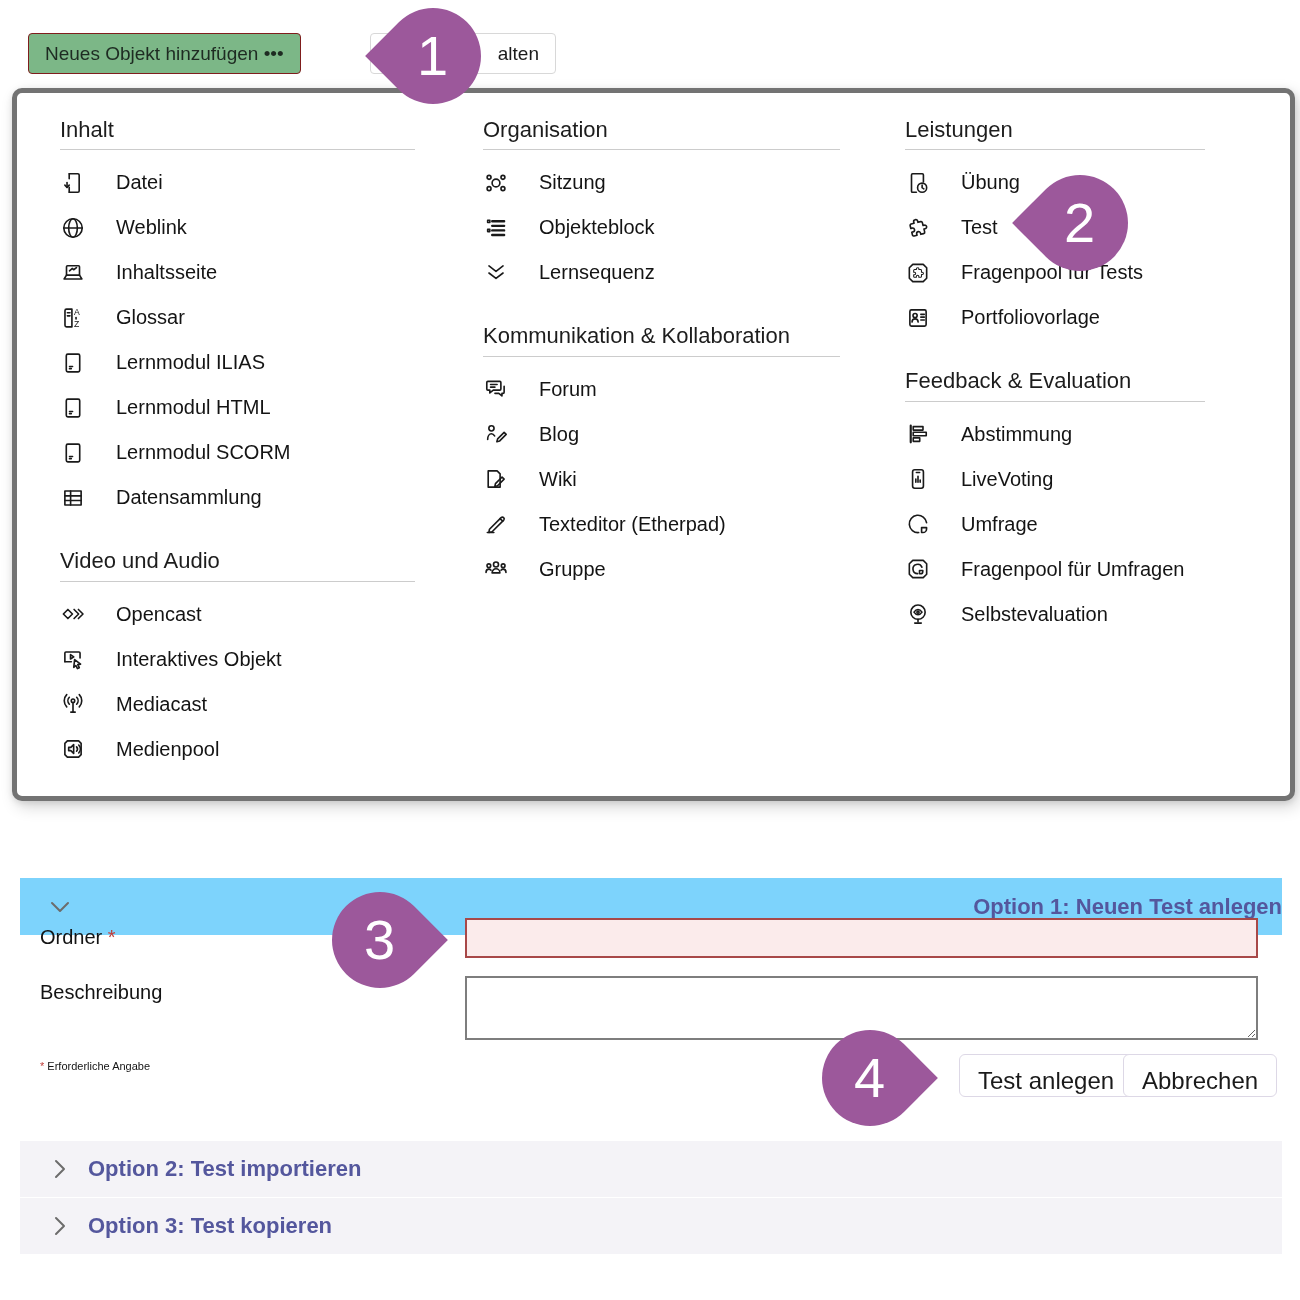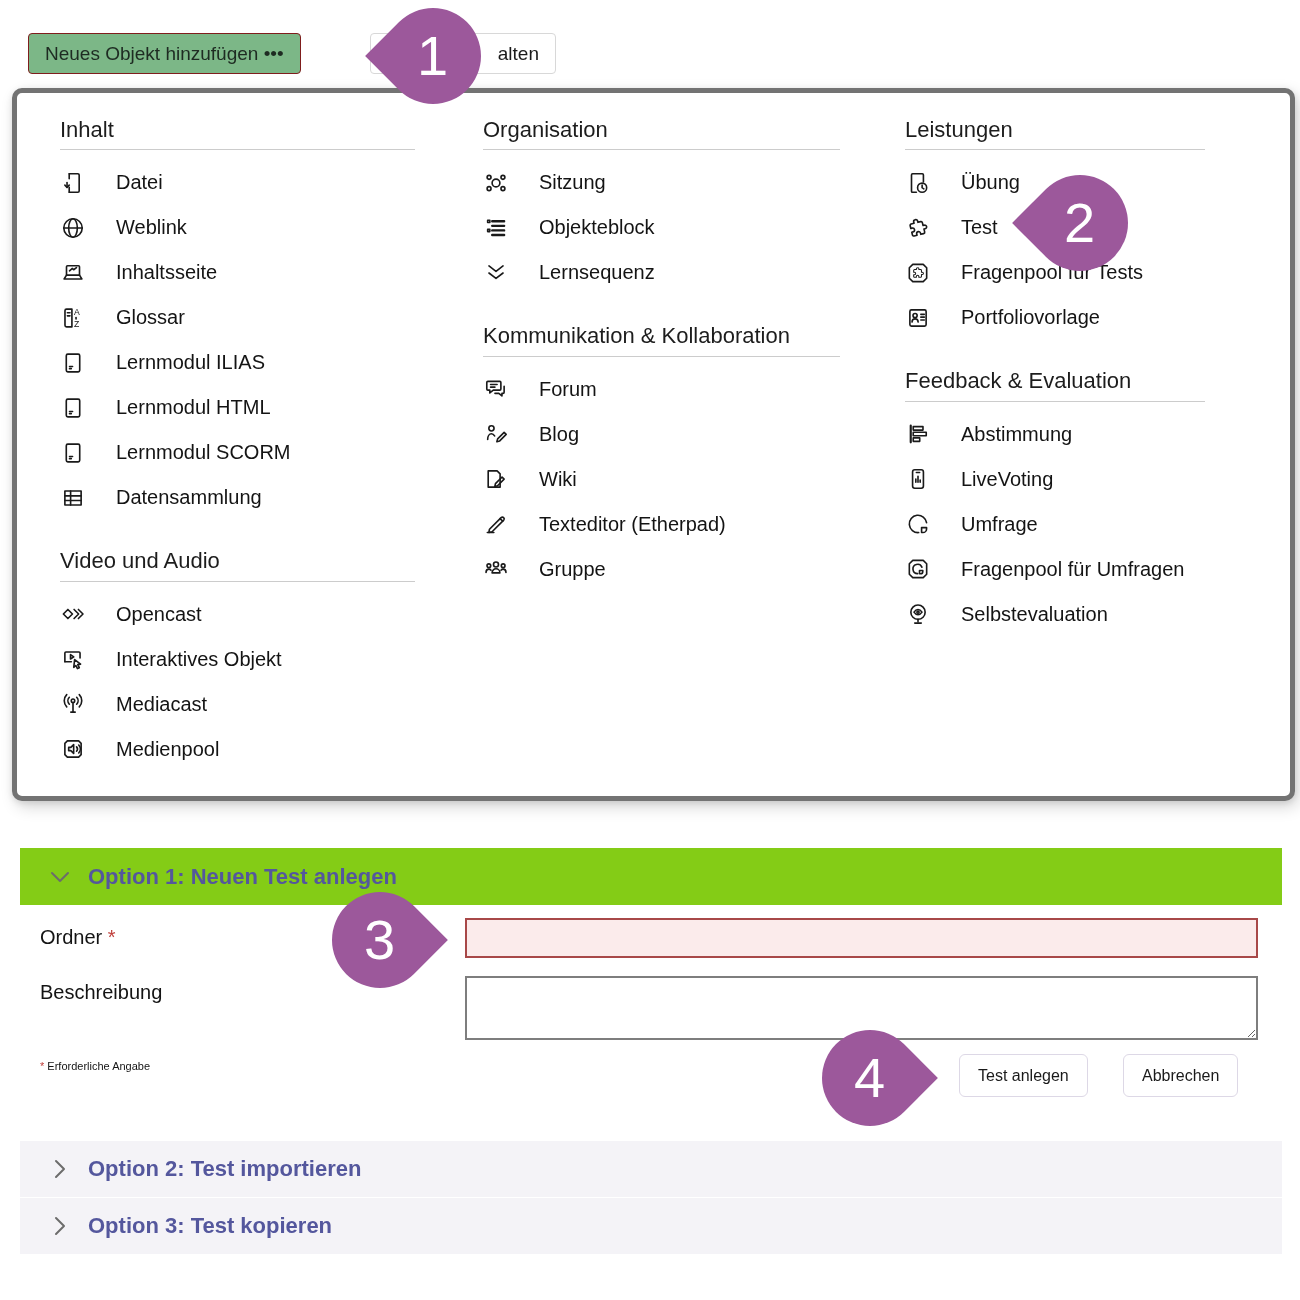--- a/index.html
+++ b/index.html
@@ -44,42 +44,42 @@
   .bubble.point-left span{transform:rotate(45deg);}
   .bubble.point-right span{transform:rotate(-45deg);}
   .b1{left:385px;top:8px;}
   .b2{left:1032px;top:175px;}
   .b3{left:332px;top:892px;}
   .b4{left:822px;top:1030px;}
 
   
   .acc{position:absolute;left:20px;width:1262px;height:57px;display:flex;align-items:center;
     padding-left:28px;box-sizing:border-box;cursor:pointer;}
-  .acc-green{background:#84cc16;top:848px;}
+  .acc-green{background:#7dd3fc;top:878px;justify-content:space-between;}
   .acc-gray2{background:#f4f3f7;top:1141px;height:56px;}
   .acc-gray3{background:#f4f3f7;top:1198px;height:56px;}
   .acc .chev{width:24px;height:24px;margin-right:16px;display:flex;}
   .acc .chev svg{width:24px;height:24px;stroke:#6c6c6c;fill:none;stroke-width:2;
     stroke-linecap:round;stroke-linejoin:round;}
   .acc .acc-title{font-size:22px;font-weight:700;color:#54579d;}
 
   
   .form-label{position:absolute;left:40px;font-size:20px;color:#141414;}
   .lbl-title{top:926px;}
   .lbl-desc{top:981px;}
   .req-star{color:#c0403c;}
   .input-title{position:absolute;left:465px;top:918px;width:793px;height:40px;
     background:#fbebeb;border:2px solid #a84848;box-sizing:border-box;border-radius:0;
     font-size:19px;padding:0 10px;font-family:inherit;color:#141414;}
   .ta-desc{position:absolute;left:465px;top:976px;width:793px;height:64px;
     background:#fff;border:2px solid #7e7e7e;box-sizing:border-box;border-radius:0;
     font-size:19px;padding:6px 10px;font-family:inherit;resize:both;color:#141414;}
   .req-note{position:absolute;left:40px;top:1060px;font-size:11px;color:#141414;}
   .form-btn{position:absolute;top:1054px;height:43px;background:#fff;border:1px solid #ddd8e6;
-    border-radius:6px;font-size:16px;color:#1a1a1a;padding:12px 18px;cursor:pointer;
+    border-radius:6px;font-size:24px;color:#1a1a1a;padding:12px 18px;cursor:pointer;
     font-family:inherit;}
   .btn-submit{left:959px;}
   .btn-cancel{left:1123px;}
 </style>
 </head>
 <body>
 
 <div id="stage">
 
   <button class="btn-green">Neues Objekt hinzufügen •••</button>

